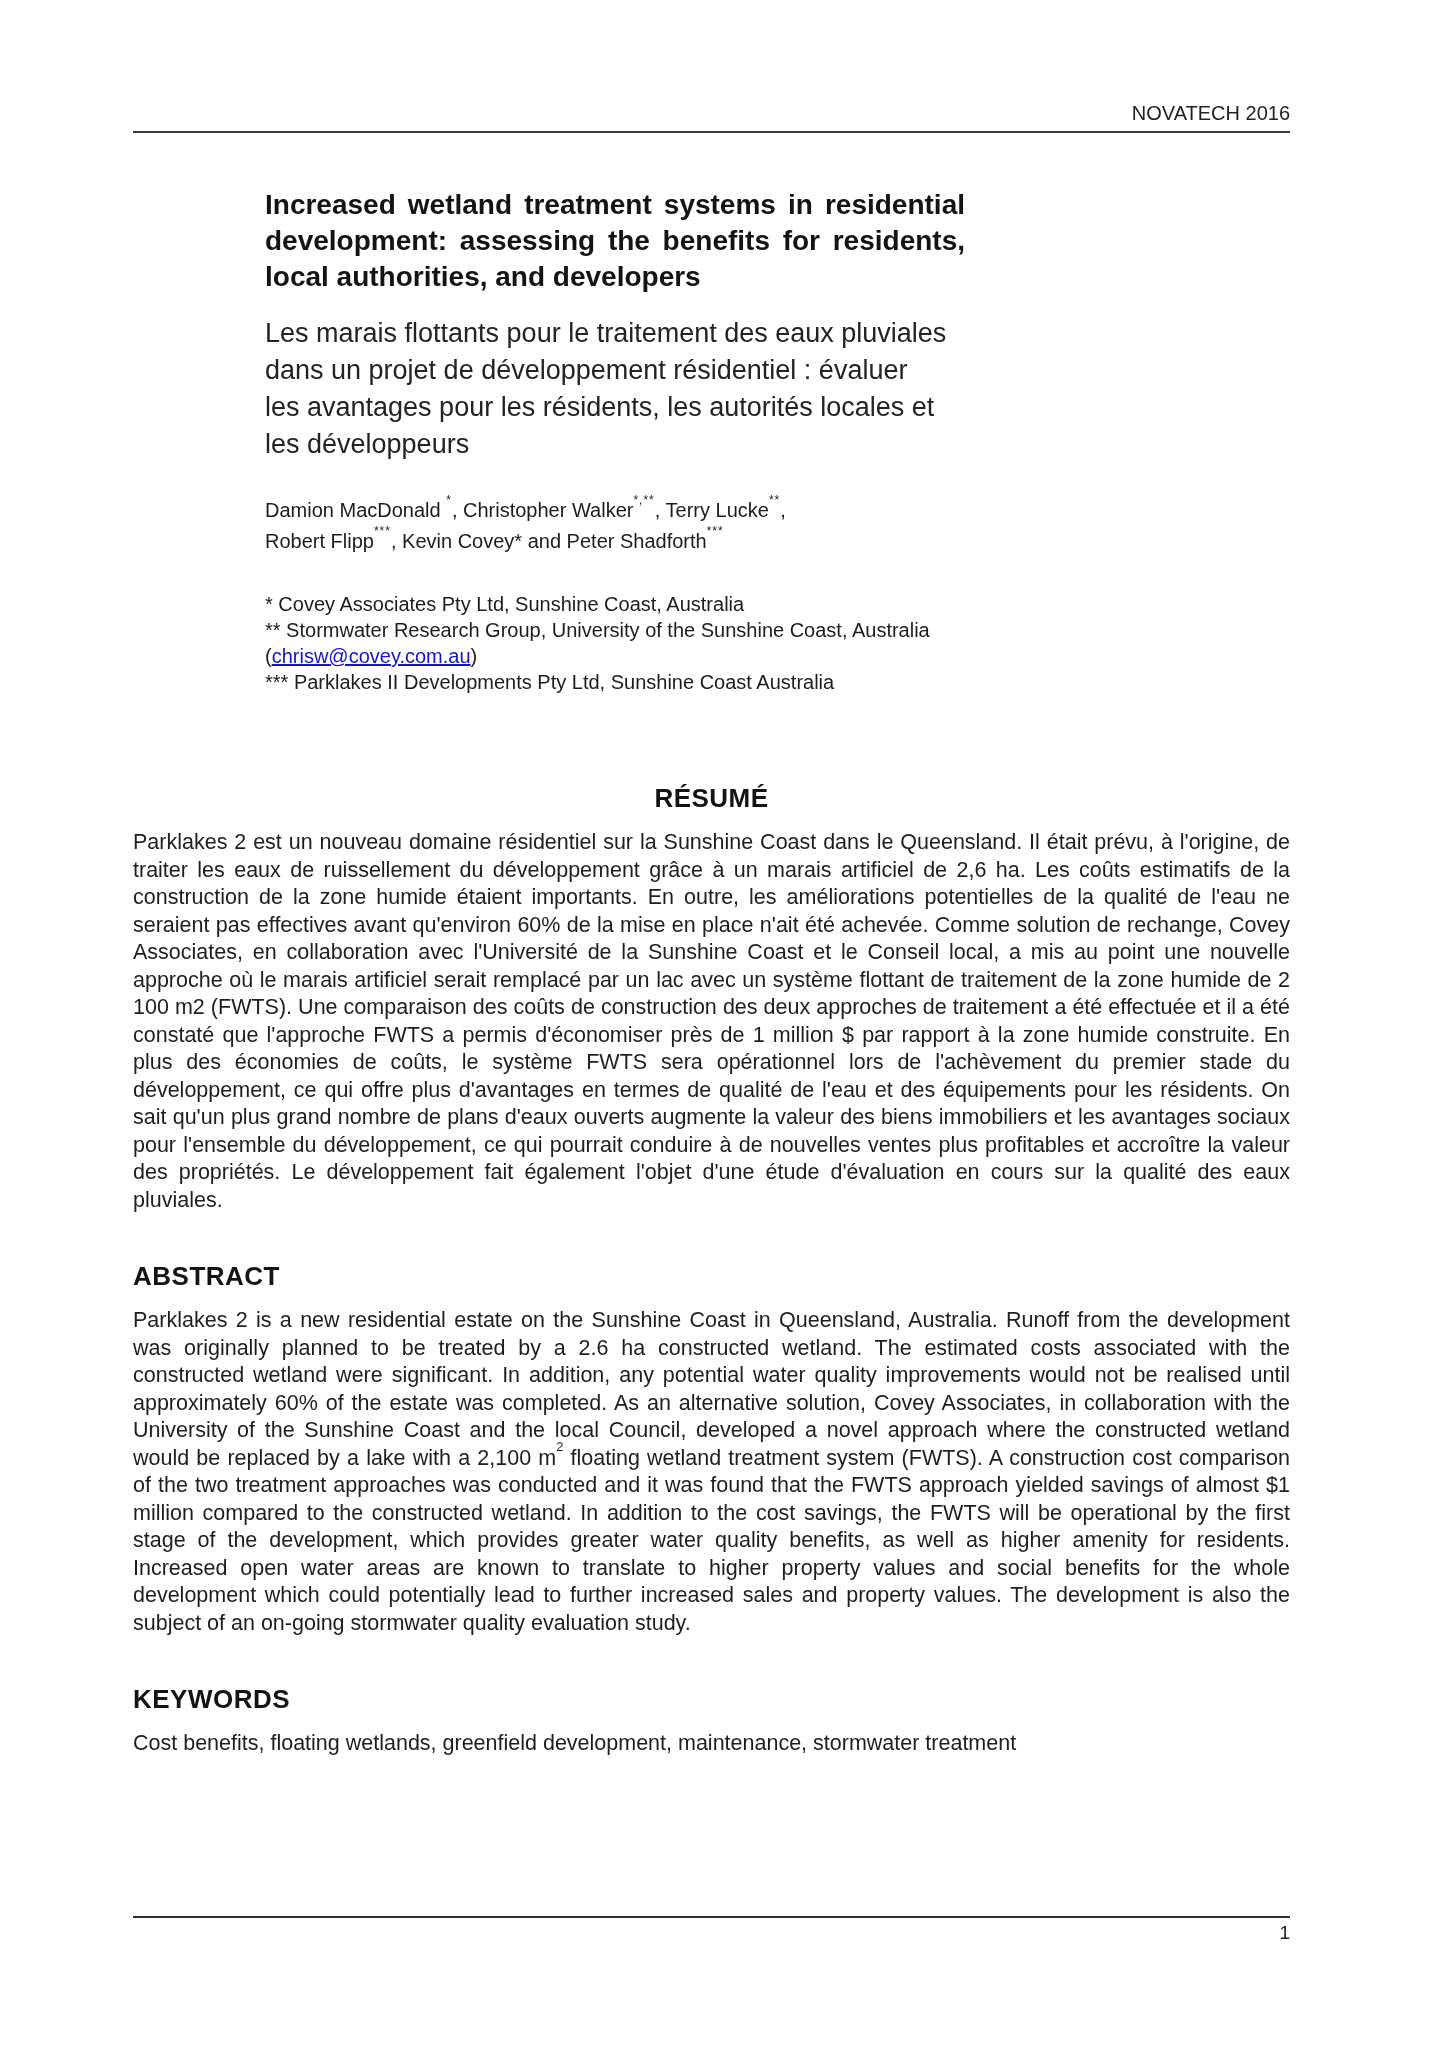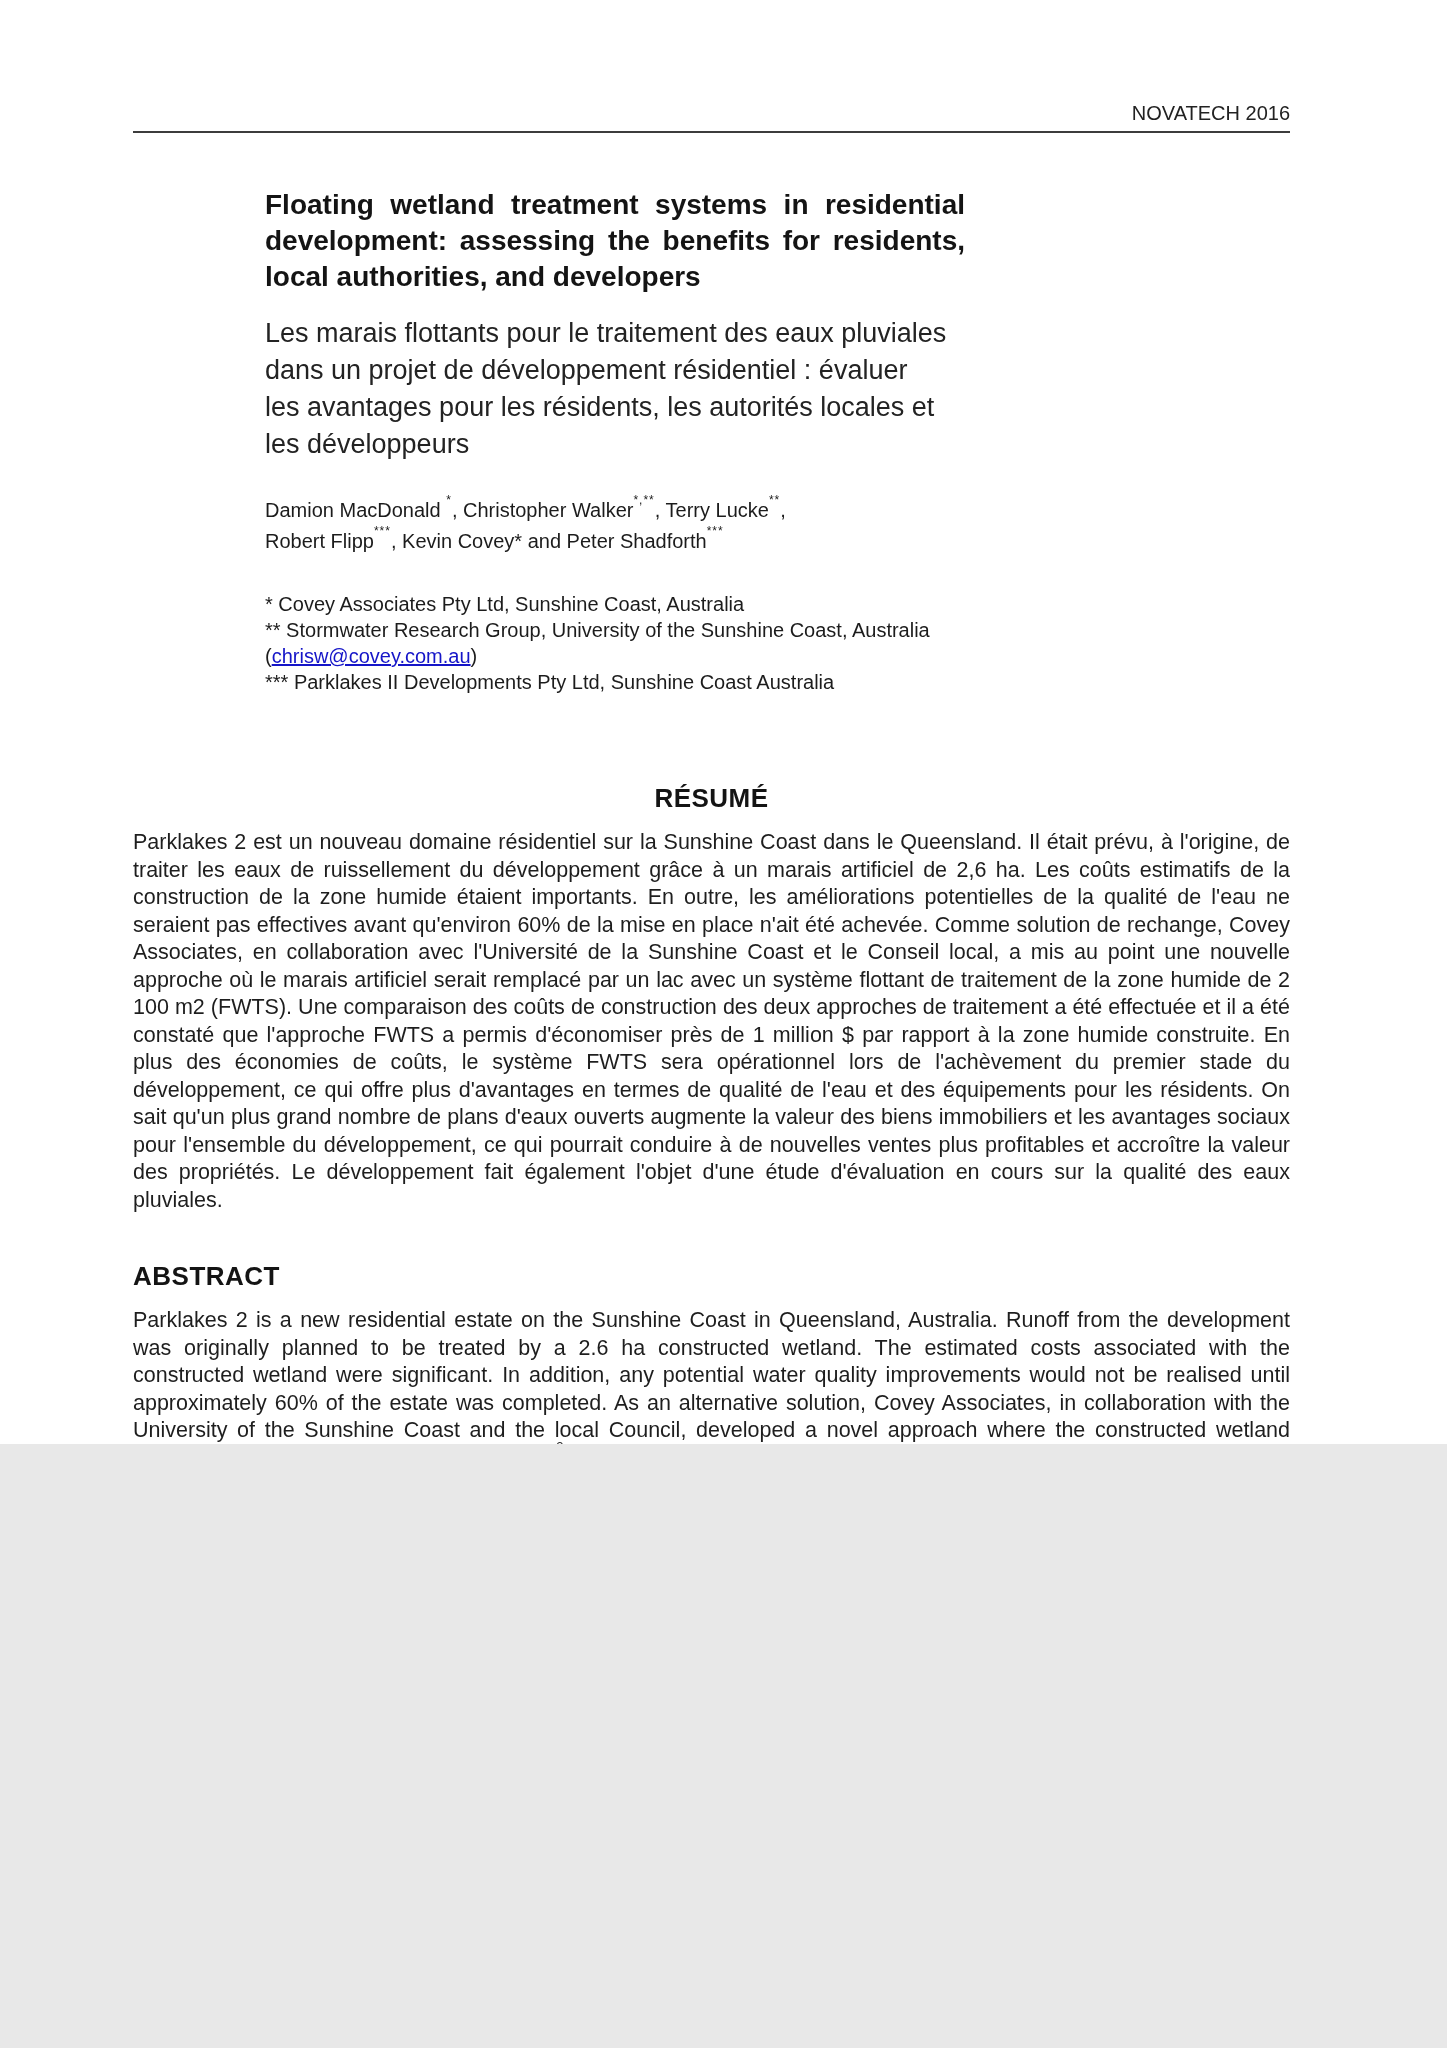--- a/index.html
+++ b/index.html
@@ -1,20 +1,20 @@
 <!DOCTYPE html>
 <html lang="en"><head>
 <meta charset="utf-8">
 <title>NOVATECH 2016 — Paper Page</title>
 <style>
   html, body { margin: 0; padding: 0; background: #e8e8e8; }
   .page {
     position: relative;
     width: 1447px;
-    height: 1444px;
+    height: 2048px;
     margin: 0 auto;
     background: #ffffff;
     font-family: "Liberation Sans", "DejaVu Sans", sans-serif;
     color: #1f1f1f;
     overflow: hidden;
   }
   .content { padding: 0 157px 0 133px; }
 
   .header-text {
     padding-top: 102px;
@@ -112,21 +112,21 @@
 </head>
 <body>
 
 <div class="page">
   <div class="content">
 
     <div class="header-text">NOVATECH 2016</div>
     <div class="header-rule"></div>
 
     <div class="title-block">
-      <h1 class="title-en">Floating wetland treatment systems in residential development: assessing the benefits for residents, local authorities, and developers</h1>
+      <h1 class="title-en">Increased wetland treatment systems in residential development: assessing the benefits for residents, local authorities, and developers</h1>
       <h2 class="title-fr">Les marais flottants pour le traitement des eaux pluviales
 dans un projet de développement résidentiel : évaluer
 les avantages pour les résidents, les autorités locales et
 les développeurs</h2>
 
       <p class="authors">
         <span>Damion MacDonald <sup>*</sup>, Christopher Walker<sup>*,**</sup>, Terry Lucke<sup>**</sup>,</span><br>
         <span>Robert Flipp<sup>***</sup>, Kevin Covey* and Peter Shadforth<sup>***</sup></span>
       </p>
 

